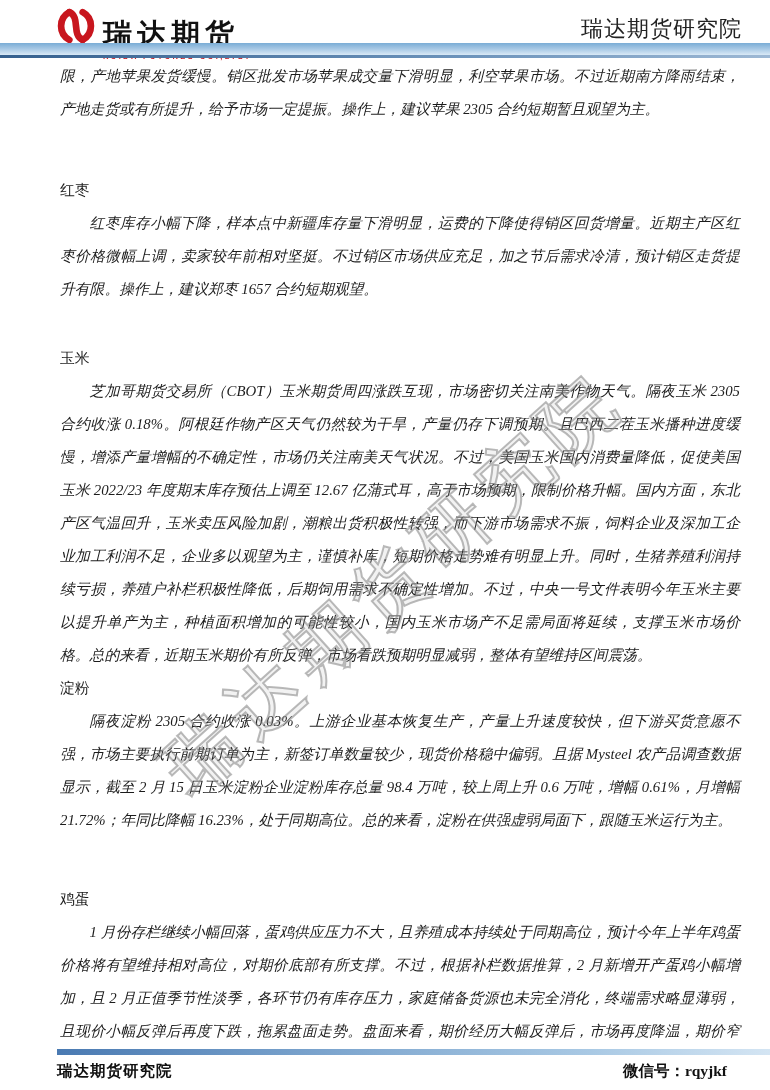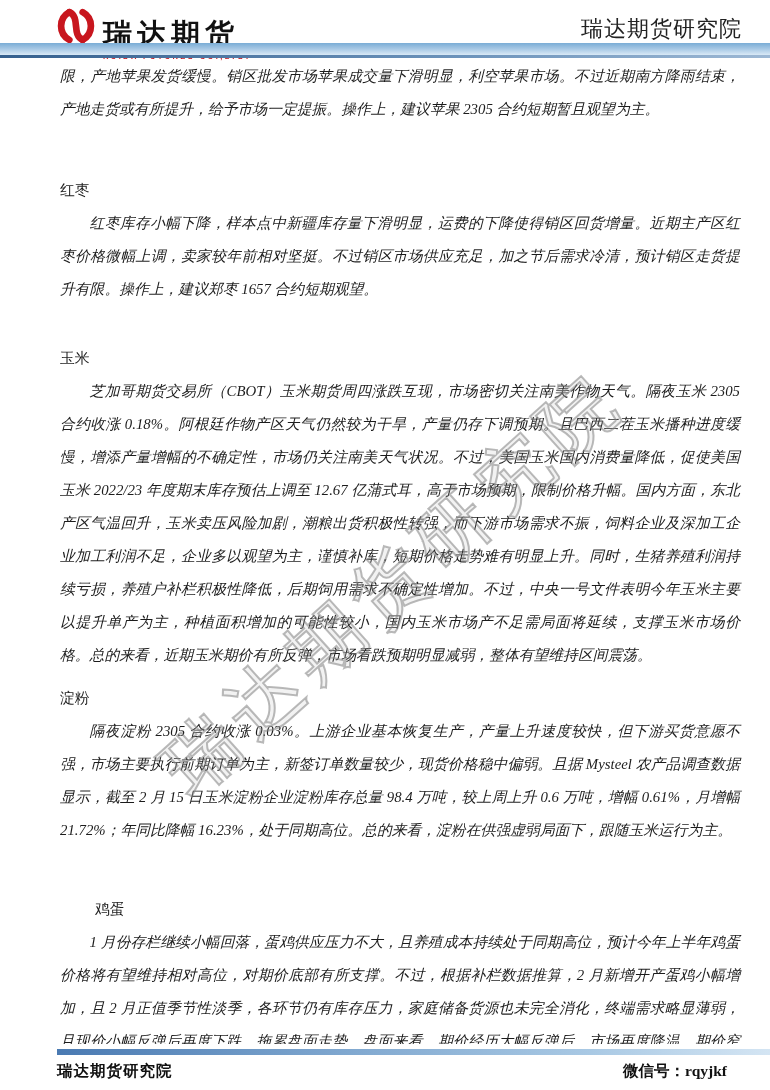--- a/index.html
+++ b/index.html
@@ -54,22 +54,22 @@
     position:absolute;top:60px;left:60px;width:680px;z-index:1;
     font-size:14.8px;line-height:33px;
     text-align:justify;
   }
   .content p{margin:0;text-align:justify;text-align-last:left;font-style:italic;}
   .para-indent{text-indent:2em;}
   .sec-heading{margin:0;font-size:14.8px;font-weight:normal;line-height:33px;}
   .mt-p1{margin-top:4px;}
   .mt-hongzao{margin-top:48px;}
   .mt-yumi{margin-top:36px;}
-  .mt-dianfen{margin-top:10px;}
-  .mt-jidan{margin-top:46px;margin-left:35px;}
+  .mt-dianfen{margin-top:0;}
+  .mt-jidan{margin-top:46px;}
   
   .footer{position:absolute;left:0;top:1044px;width:770px;height:46px;background:#ffffff;z-index:6;}
   .footer-bar{
     position:absolute;left:57px;top:5px;width:713px;height:6px;
     background:linear-gradient(to right,#4a7ab2 0%,#7fa7cf 40%,#a9c9e4 75%,#d4e5f3 100%);
   }
   .footer-row{
     position:absolute;left:57px;top:17px;width:690px;
     display:flex;align-items:baseline;
     font-size:15.5px;color:#111111;

